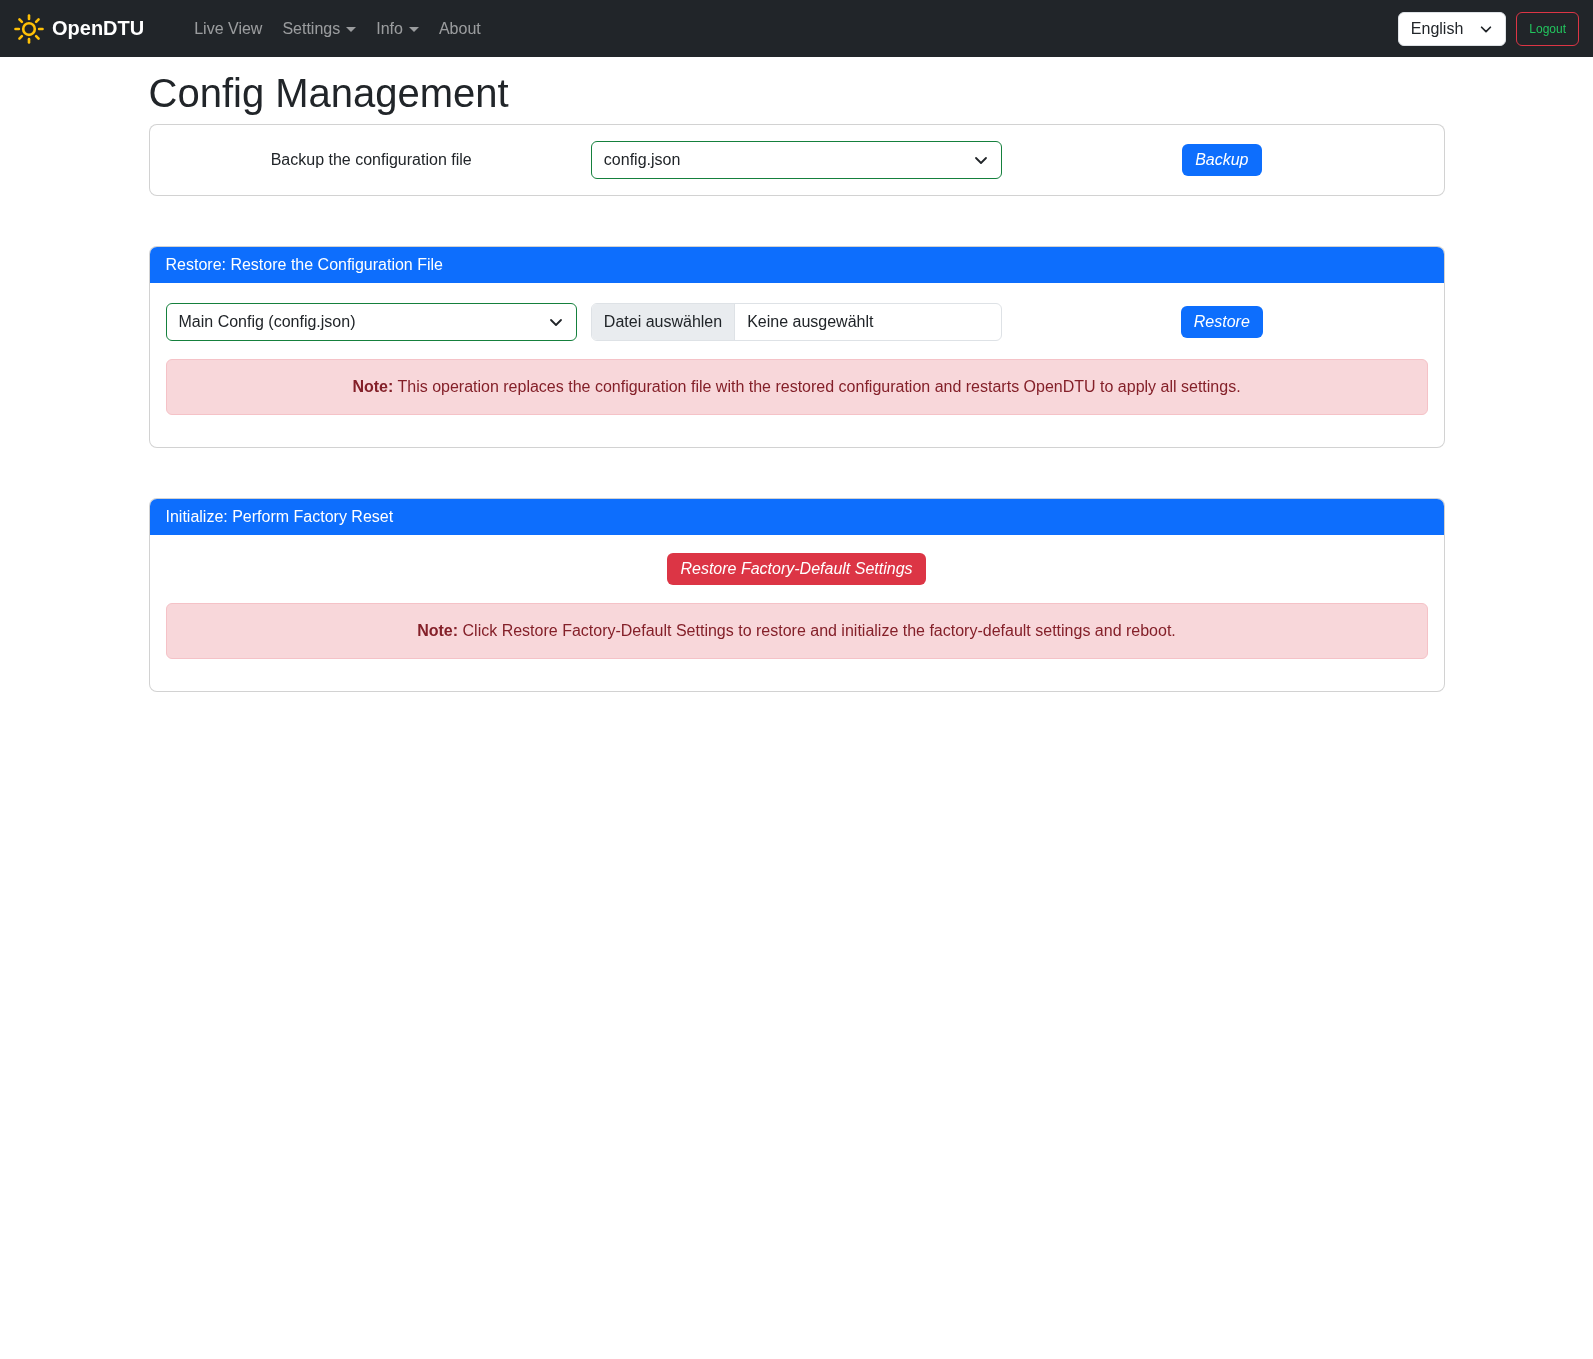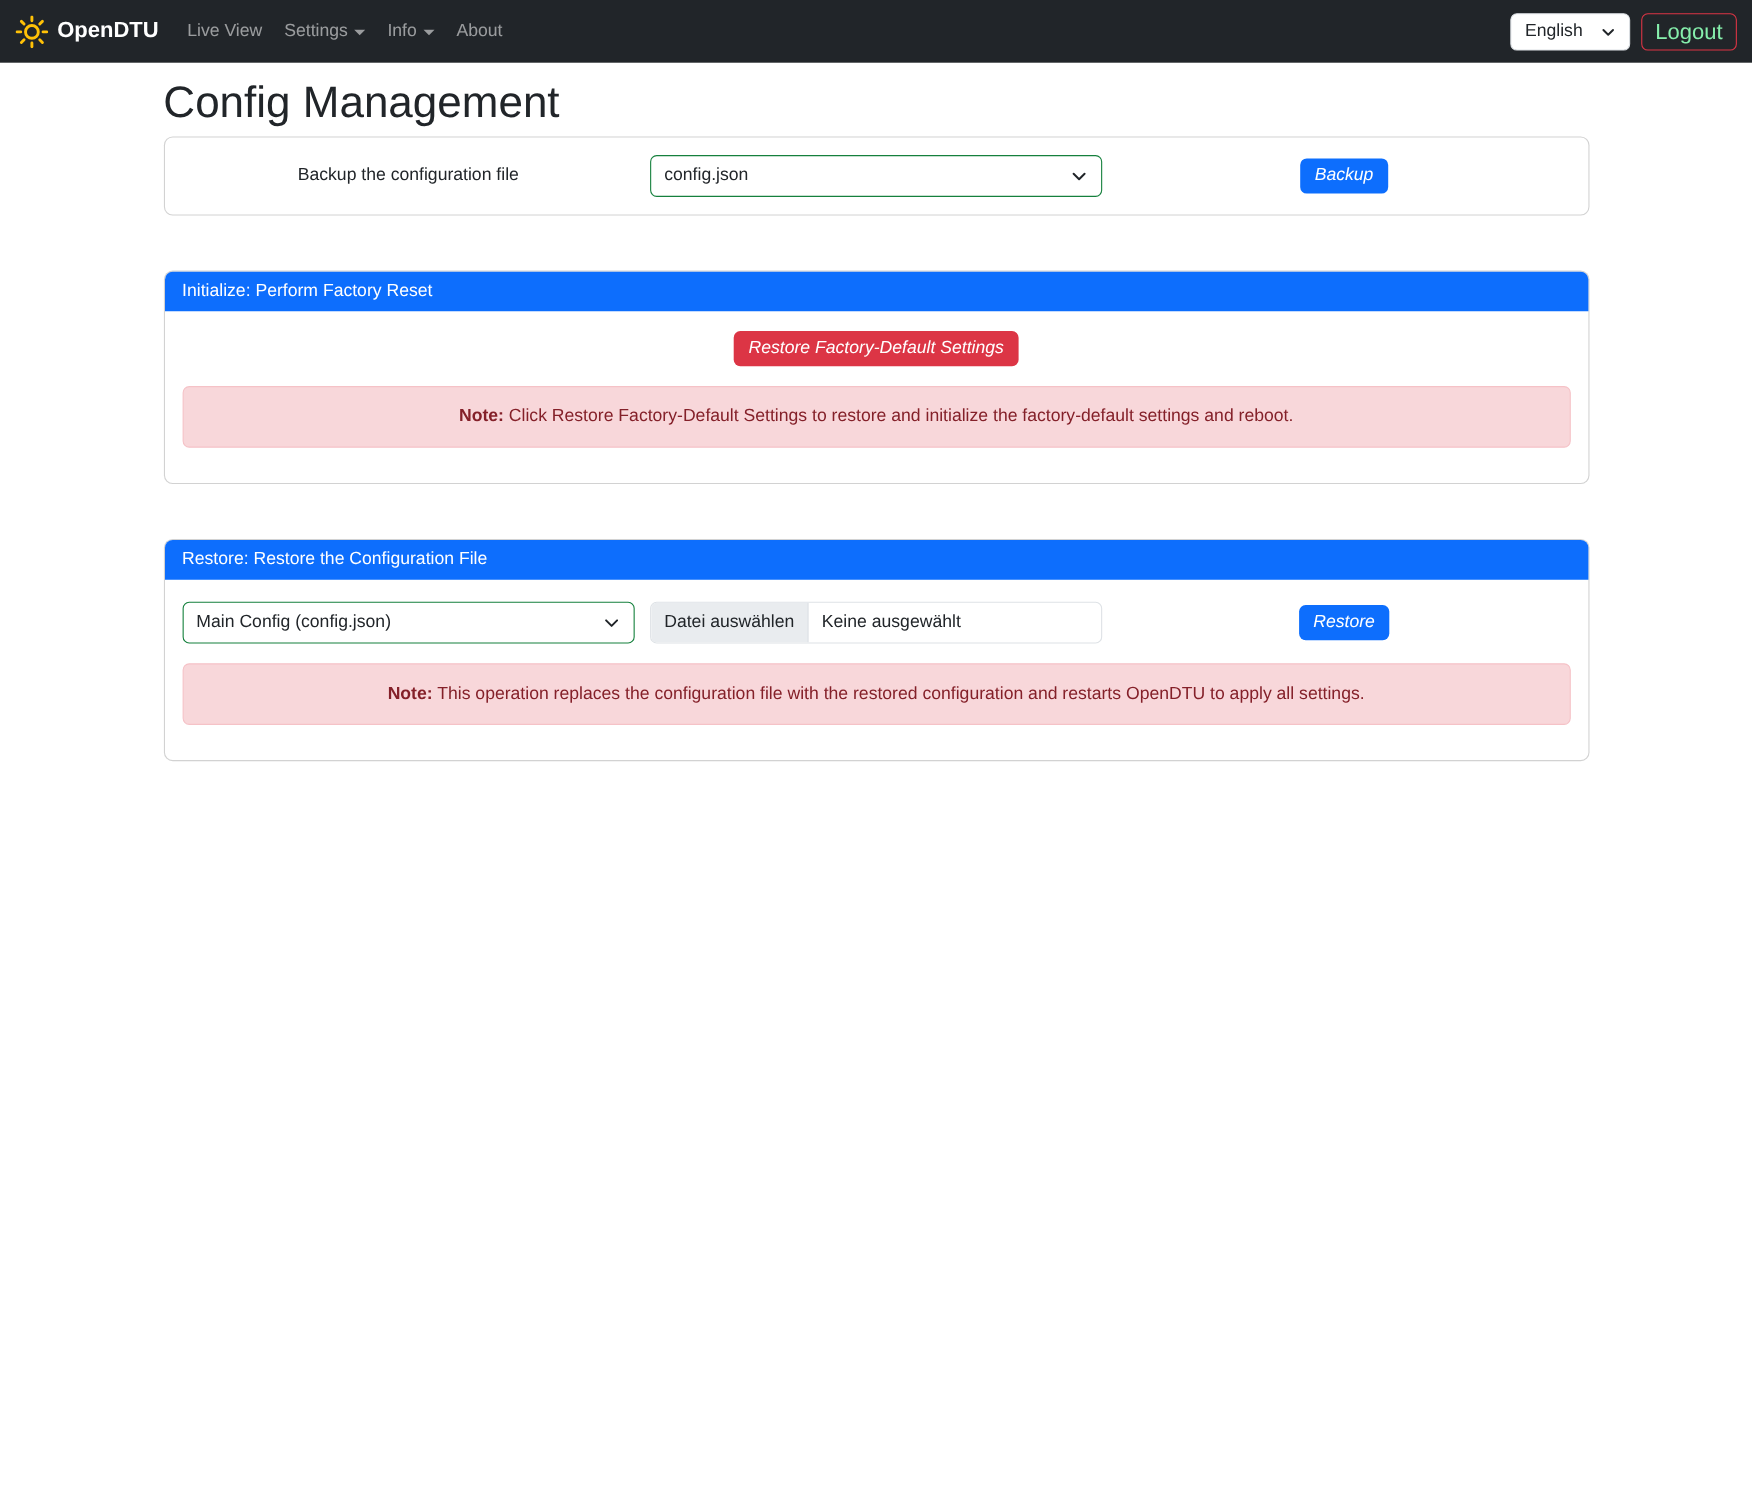--- a/index.html
+++ b/index.html
@@ -18,21 +18,21 @@
     height: 57px;
     display: flex;
     align-items: center;
     padding: 0 14px;
   }
   .brand {
     display: flex; align-items: center; gap: 8px;
     color: #fff; font-size: 20px; text-decoration: none;
     margin-right: 18px; cursor: pointer; font-weight: bold;
   }
-  .nav-links { display: flex; align-items: flex-end; gap: 4px; }
+  .nav-links { display: flex; align-items: flex-end; gap: 4px; margin-left: 24px; }
   .nav-link {
     color: rgba(255,255,255,0.55);
     padding: 8px 8px;
     cursor: pointer;
     display: flex; align-items: center; gap: 6px;
     text-decoration: none;
   }
   .caret {
     width: 0; height: 0; display: inline-block;
     border-left: 5px solid transparent;
@@ -43,25 +43,25 @@
   .nav-right { margin-left: auto; display: flex; gap: 10px; }
   .lang-select {
     background: #fff; color: #212529;
     border: 1px solid #dee2e6; border-radius: 6px;
     height: 34px; padding: 5px 12px;
     display: flex; align-items: center; gap: 16px;
     cursor: pointer;
   }
   .logout-btn {
     background: transparent;
-    color: #86efac;
+    color: #22c55e;
     border: 1px solid #dc3545;
     border-radius: 6px;
     height: 34px; padding: 5px 12px;
-    font-size: 20px; font-family: inherit;
+    font-size: 12px; font-family: inherit;
     cursor: pointer;
   }
 
   
   .container { max-width: 1320px; margin: 0 auto; padding: 0 12px; }
   .page-title {
     font-size: 40px;
     font-weight: 400;
     margin: 14px 0 8px 0;
     color: #212529;
@@ -218,33 +218,20 @@
             </span>
           </div>
           <div class="col-center">
             <button class="btn btn-primary">Backup</button>
           </div>
         </div>
       </div>
     </section>
 
     <section class="card">
-      <div class="card-header">Initialize: Perform Factory Reset</div>
-      <div class="card-body">
-        <div class="col-center" style="margin-top:2px;">
-          <button class="btn btn-danger">Restore Factory-Default Settings</button>
-        </div>
-        <div class="alert">
-          <b>Note:</b>
-          <span>Click Restore Factory-Default Settings to restore and initialize the factory-default settings and reboot.</span>
-        </div>
-      </div>
-    </section>
-
-    <section class="card">
       <div class="card-header">Restore: Restore the Configuration File</div>
       <div class="card-body">
         <div class="row3 mt-body">
           <div class="form-select">
             <span>Main Config (config.json)</span>
             <span class="chev">
               <svg width="16" height="16" viewBox="0 0 16 16" fill="none" stroke="#212529" stroke-width="1.8" stroke-linecap="round" stroke-linejoin="round">
                 <polyline points="3,6 8,11 13,6"></polyline>
               </svg>
             </span>
@@ -256,14 +243,27 @@
           <div class="col-center">
             <button class="btn btn-primary">Restore</button>
           </div>
         </div>
         <div class="alert">
           <b>Note:</b>
           <span>This operation replaces the configuration file with the restored configuration and restarts OpenDTU to apply all settings.</span>
         </div>
       </div>
     </section>
+
+    <section class="card">
+      <div class="card-header">Initialize: Perform Factory Reset</div>
+      <div class="card-body">
+        <div class="col-center" style="margin-top:2px;">
+          <button class="btn btn-danger">Restore Factory-Default Settings</button>
+        </div>
+        <div class="alert">
+          <b>Note:</b>
+          <span>Click Restore Factory-Default Settings to restore and initialize the factory-default settings and reboot.</span>
+        </div>
+      </div>
+    </section>
   </main>
 </div>
 
 </body></html>

